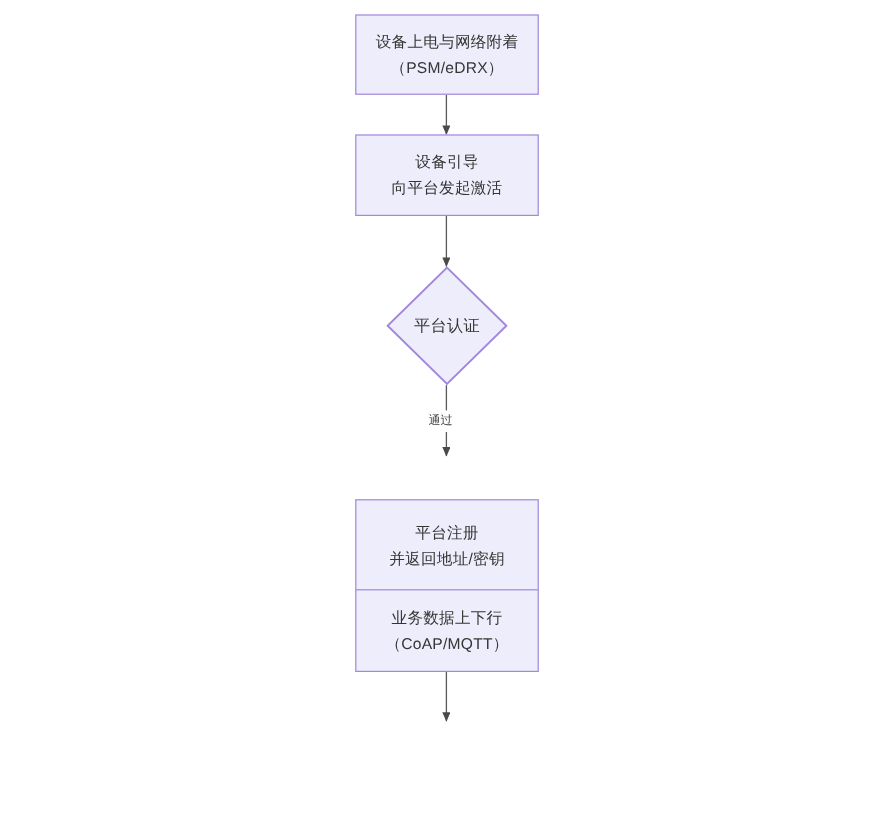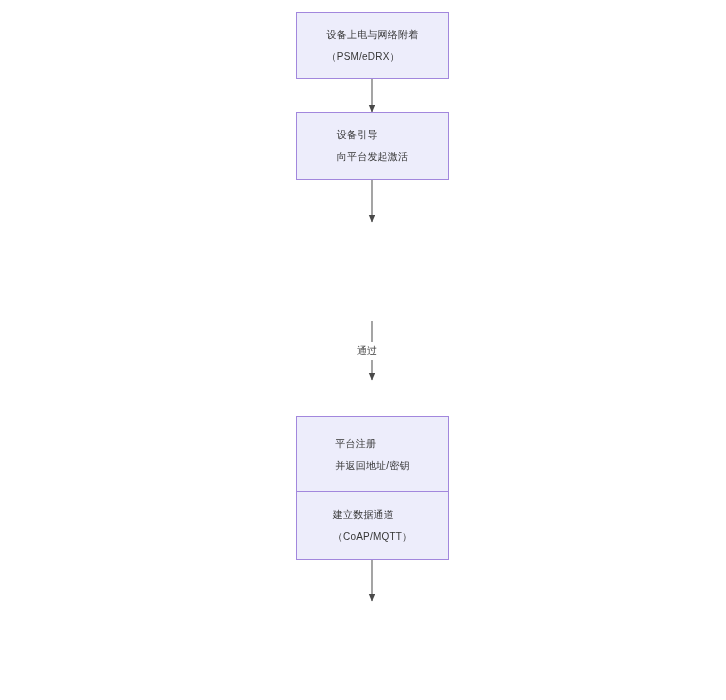--- a/index.html
+++ b/index.html
@@ -18,22 +18,23 @@
     overflow: hidden;
   }
   .node {
     position: absolute;
     box-sizing: border-box;
     background: #ededfb;
     border: 1.6px solid #a287dd;
     display: flex;
     align-items: center;
     justify-content: center;
+    text-align: center;
     color: #353535;
-    font-size: 10px;
+    font-size: 13px;
     line-height: 22px;
     letter-spacing: 0.2px;
     white-space: pre-line;
     padding: 2px 6px;
   }
   .node-text {
     display: block;
     white-space: pre-line;
   }
   .decision-wrap {
@@ -96,29 +97,35 @@
   <div class="node" style="left:296px; top:12px; width:153px; height:67px;">
     <span class="node-text">设备上电与网络附着
 （PSM/eDRX）</span>
   </div>
 
   <div class="node" style="left:296px; top:112px; width:153px; height:68px;">
     <span class="node-text">设备引导
 向平台发起激活</span>
   </div>
 
+  <div class="decision-wrap" style="left:322px; top:222px; width:101px; height:99px;">
+    <svg class="decision-shape" viewBox="0 0 101 99" preserveAspectRatio="none">
+      <polygon points="50.5,1 100,49.5 50.5,98 1,49.5" fill="#ededfb" stroke="#a287dd" stroke-width="1.6"></polygon>
+    </svg>
+    <span class="decision-label">平台认证</span>
+  </div>
 
   <div class="edge-label" style="left:355px; top:342px;">
     <span>通过</span>
   </div>
 
   <div class="node" style="left:296px; top:380px; width:153px; height:78px;margin-top:36px;">
     <span class="node-text">平台注册
 并返回地址/密钥</span>
   </div>
 
   <div class="node" style="left:296px; top:491px; width:153px; height:69px;">
-    <span class="node-text">建立数据通道
+    <span class="node-text">业务数据上下行
 （CoAP/MQTT）</span>
   </div>
 
 
 </div>
 
 </body></html>

